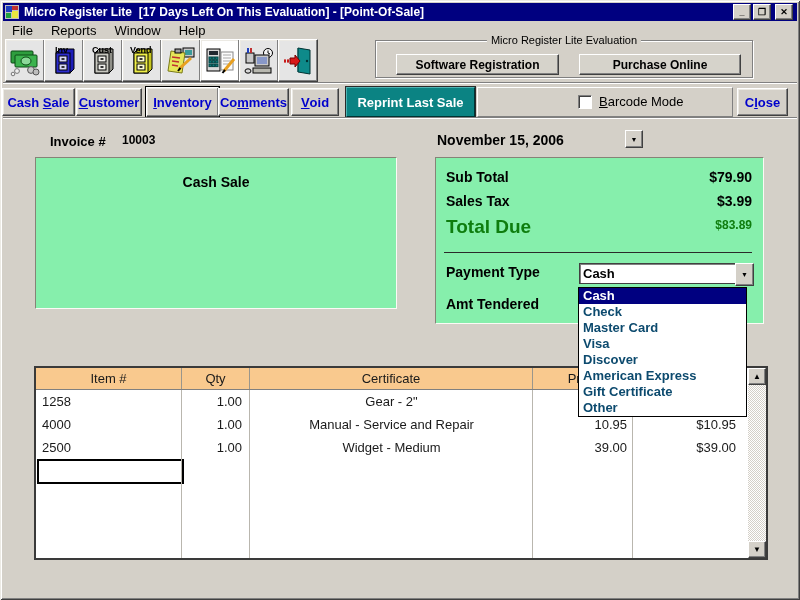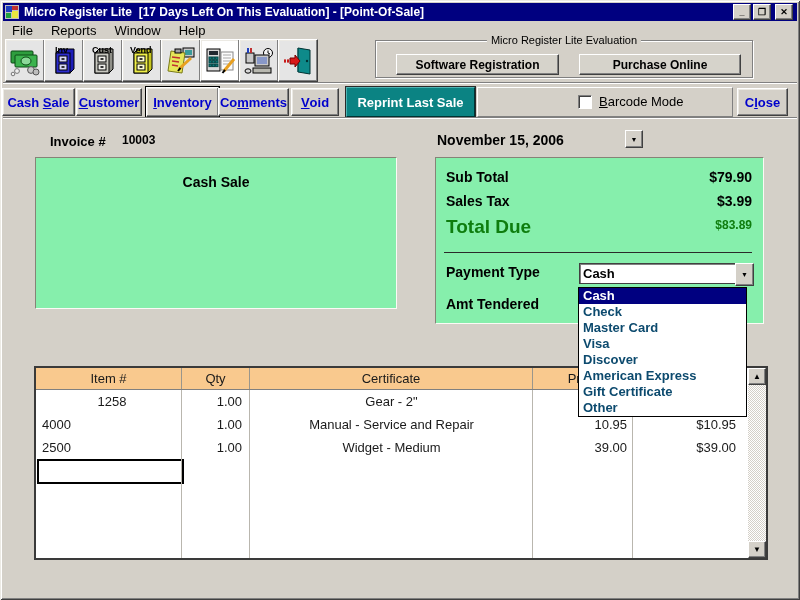--- a/index.html
+++ b/index.html
@@ -264,21 +264,21 @@
       <div class="ghcell" style="left: 214px; width: 283px;">Certificate</div>
       <div class="ghcell" style="left: 497px; width: 100px;">Price</div>
       <div class="ghcell" style="left: 597px; width: 111px;"></div>
     </div>
   <div class="grid-body" id="grid-body">
     <div class="sel-cell"></div>
   <div class="colsep" style="left: 145px;"></div>
       <div class="colsep" style="left: 213px;"></div>
       <div class="colsep" style="left: 496px;"></div>
       <div class="colsep" style="left: 596px;"></div>
-      <div class="gcell" style="left: 0px; top: 0px; width: 146px; text-align: center; padding-left: 6px;">1258</div>
+      <div class="gcell" style="left: 0px; top: 0px; width: 146px; text-align: left; padding-left: 6px;">1258</div>
       <div class="gcell" style="left: 146px; top: 0px; width: 68px; text-align: right; padding-right: 8px;">1.00</div>
       <div class="gcell" style="left: 214px; top: 0px; width: 283px; text-align: center;">Gear - 2"</div>
       <div class="gcell" style="left: 497px; top: 0px; width: 100px; text-align: right; padding-right: 6px;"></div>
       <div class="gcell" style="left: 597px; top: 0px; width: 111px; text-align: right; padding-right: 8px;"></div>
       <div class="gcell" style="left: 0px; top: 23px; width: 146px; text-align: left; padding-left: 6px;">4000</div>
       <div class="gcell" style="left: 146px; top: 23px; width: 68px; text-align: right; padding-right: 8px;">1.00</div>
       <div class="gcell" style="left: 214px; top: 23px; width: 283px; text-align: center;">Manual - Service and Repair</div>
       <div class="gcell" style="left: 497px; top: 23px; width: 100px; text-align: right; padding-right: 6px;">10.95</div>
       <div class="gcell" style="left: 597px; top: 23px; width: 111px; text-align: right; padding-right: 8px;">$10.95</div>
       <div class="gcell" style="left: 0px; top: 46px; width: 146px; text-align: left; padding-left: 6px;">2500</div>

